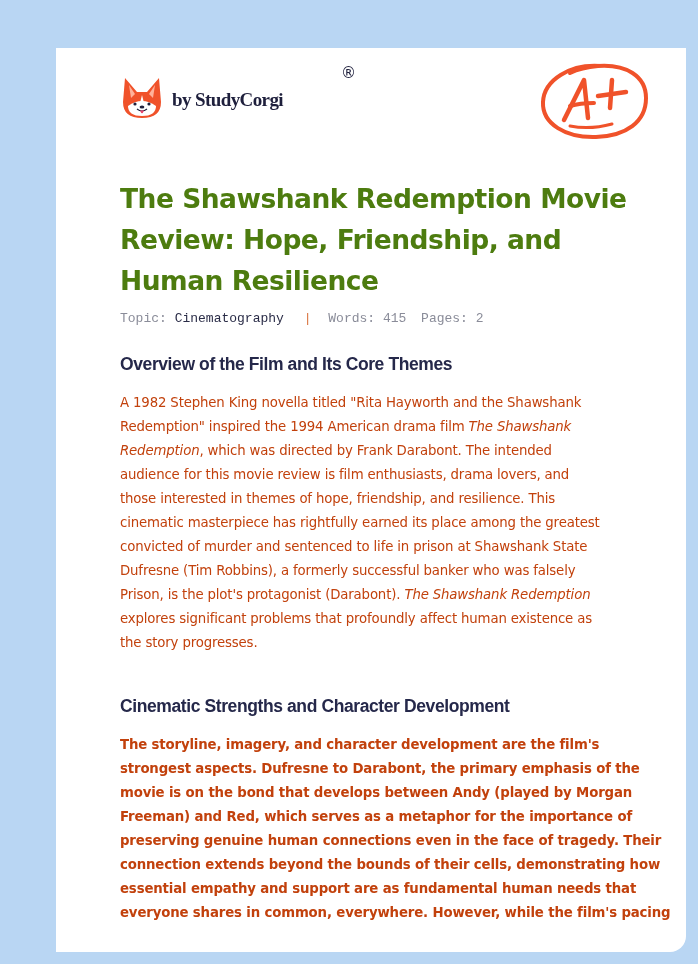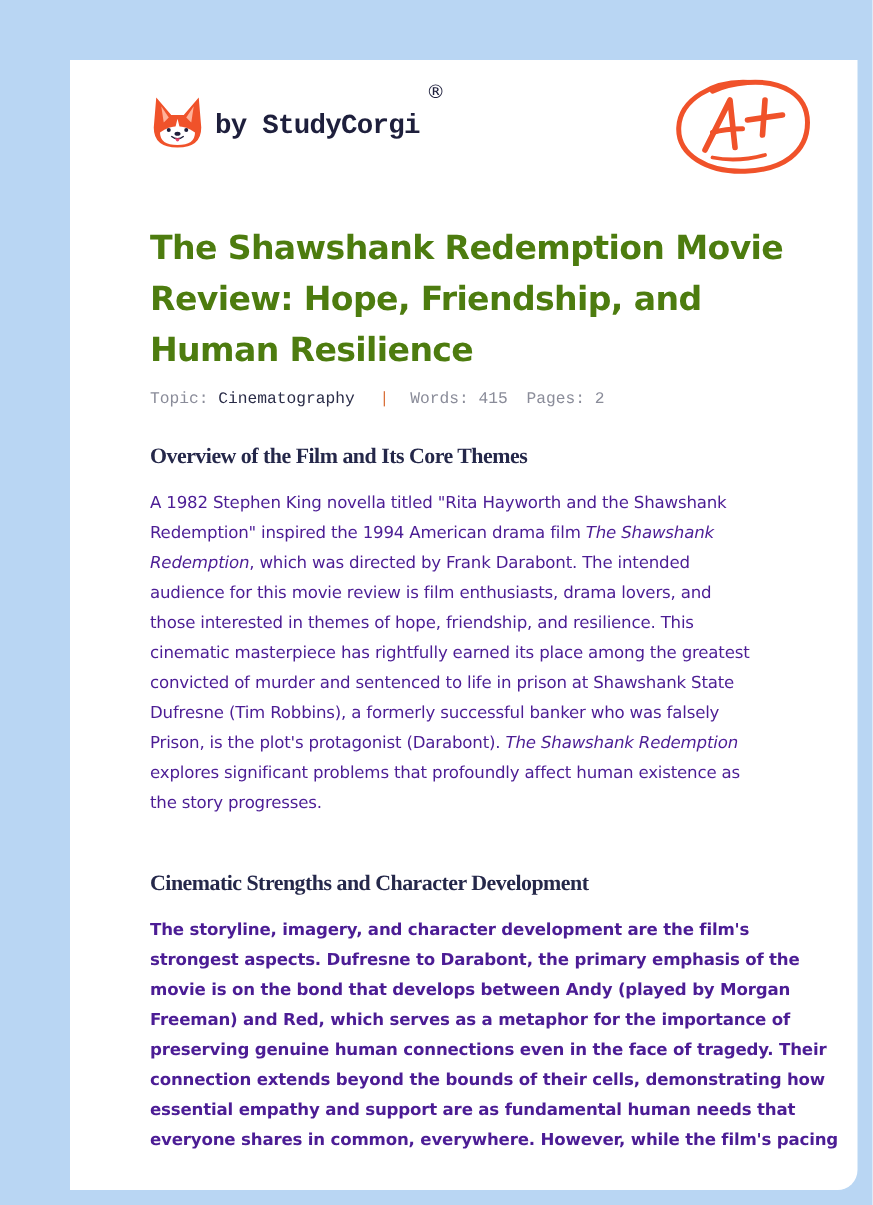--- a/index.html
+++ b/index.html
@@ -12,49 +12,49 @@
   .card {
     position: absolute; left: 56px; top: 48px; width: 630px; height: 904px;
     background: #ffffff; border-bottom-right-radius: 16px; overflow: hidden;
   }
   .logo {
     position: absolute; left: 66px; top: 28px; display: flex; align-items: center;
   }
   .logo svg { display: block; }
   .brand {
     margin-left: 10px; margin-top: 4px;
-    font-family: Liberation Mono, monospace; font-weight: bold; font-size: 22px;
+    font-family: Liberation Serif, serif; font-weight: bold; font-size: 19px;
     color: #1e1f3c; letter-spacing: -0.6px;
   }
   .reg {
     position: absolute; left: 285px; top: 16px; font-family: "DejaVu Sans", sans-serif;
     font-size: 15px; color: #1e1f3c;
   }
   .grade { position: absolute; left: 484px; top: 12px; }
   .title {
     position: absolute; left: 64px; top: 130px; width: 520px; margin: 0;
     font-family: "DejaVu Sans", sans-serif; font-weight: bold; font-size: 26.5px;
     line-height: 41px; color: #4d7c0f; letter-spacing: -0.5px;
   }
   .meta {
     position: absolute; left: 64px; top: 263px; font-size: 13px; color: #8a8c99;
     font-family: Liberation Mono, monospace; white-space: nowrap;
   }
   .meta .topic-val { color: #2a2c47; }
   .meta .sep { color: #d9703a; margin: 0 9px 0 12px; }
   .meta .gap { display: inline-block; width: 7px; }
   .h2 {
-    position: absolute; left: 64px; margin: 0; font-family: Liberation Serif, serif;
+    position: absolute; left: 64px; margin: 0; font-family: Liberation Sans, sans-serif;
     font-weight: bold; font-size: 17.5px; color: #25284a; letter-spacing: -0.4px;
     white-space: nowrap;
   }
   .para {
     position: absolute; left: 64px; width: 512px; margin: 0;
     font-family: "DejaVu Sans", sans-serif; font-size: 13.3px; line-height: 24px;
-    color: #4c1d95; letter-spacing: -0.15px;
+    color: #c2410c; letter-spacing: -0.15px;
   }
   .para em { font-style: italic; }
   .line { display: block; white-space: nowrap; }
 </style>
 </head>
 <body>
 
 <div class="card">
 
   <div class="logo">

